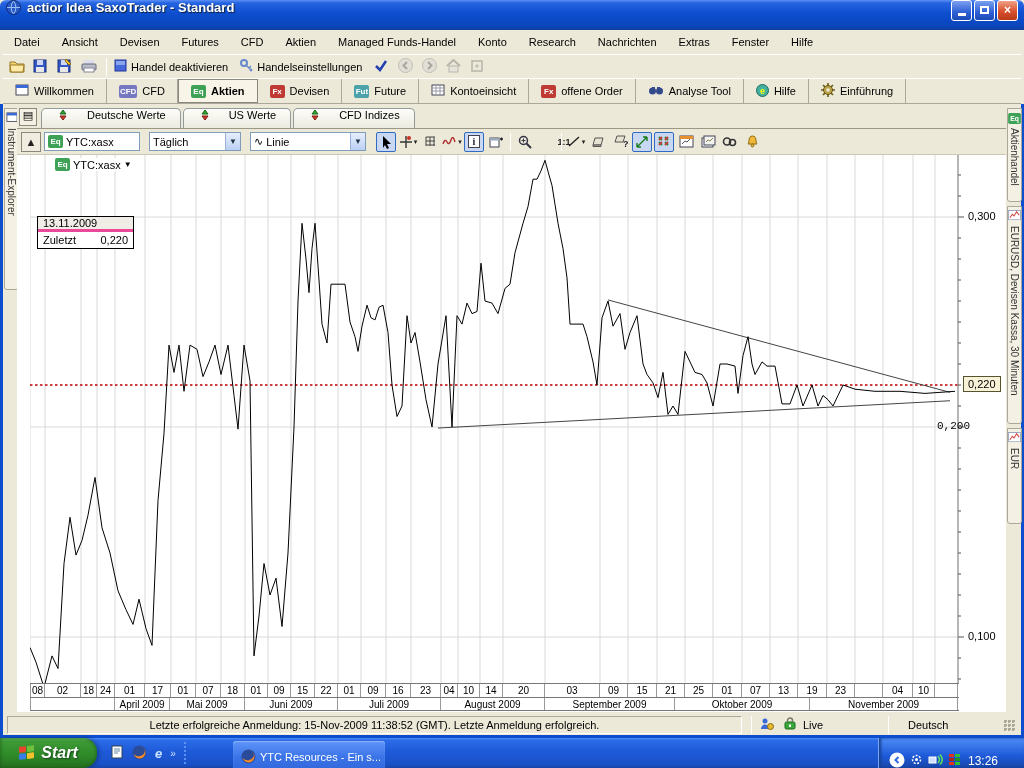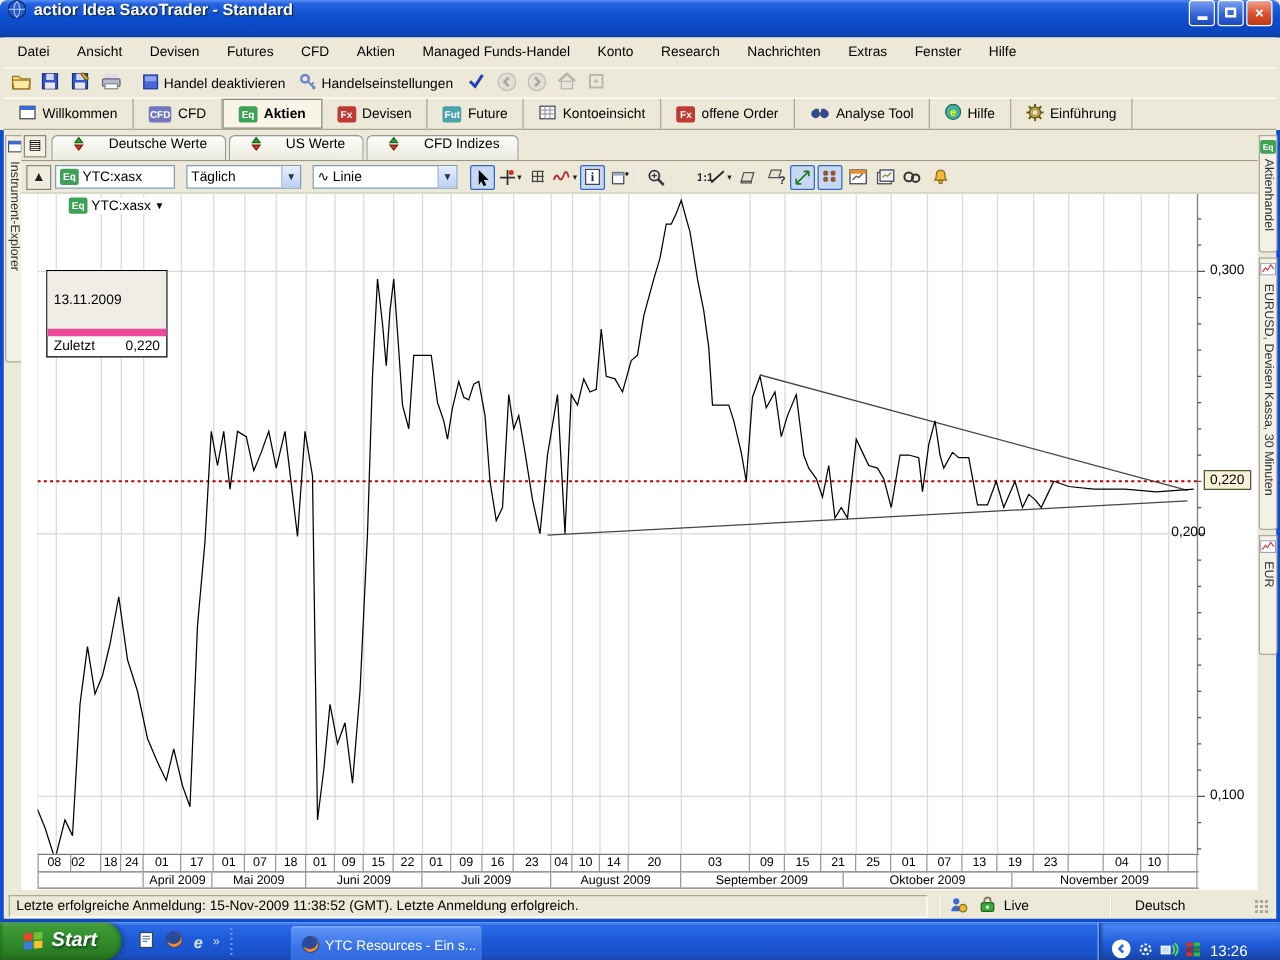--- a/index.html
+++ b/index.html
@@ -59,35 +59,35 @@
   .combo { height:19px; background:#fff; border:1px solid #7f9db9; display:flex; align-items:center; padding-left:3px; gap:3px; }
   .combo .dd { margin-left:auto; width:15px; height:17px; background:linear-gradient(180deg,#e6eefc,#bcd0f4); border-left:1px solid #9ab2dc;
     color:#234; font-size:8px; text-align:center; line-height:17px; }
   .csep { width:1px; height:18px; background:#b8b5a3; border-right:1px solid #fff; margin:0 2px; }
 
   
   #chartarea { position:absolute; left:17px; top:155px; width:989px; height:557px; background:#fff; }
   #chart-svg { position:absolute; left:13px; top:0; }
   #legend { position:absolute; left:36px; top:3px; display:flex; align-items:center; gap:3px; background:#fff; padding:0 2px; }
   #tooltip { position:absolute; left:20px; top:61px; width:97px; border:1px solid #000; background:#fff; font-size:11px; }
-  #tooltip .tt-row1 { background:#efede6; border-bottom:6px solid #ec4899; padding:17px 5px; }
+  #tooltip .tt-row1 { background:#efede6; border-bottom:3px solid #ec4899; padding:0 5px; }
   #tooltip .tt-row2 { padding:2px 5px; display:flex; }
   #tooltip .tt-val { margin-left:auto; }
   .ylabel { position:absolute; font-size:11px; color:#000; }
   #lastbox { position:absolute; border:1px solid #55542e; background:#f7f2d8; padding:1px 4px; font-size:11px; }
   .axisrow { position:absolute; left:13px; width:929px; border-top:1px solid #777; }
   .axcell { position:absolute; top:0; height:100%; border-right:1px solid #999; font-size:10px; color:#000;
     display:flex; align-items:center; justify-content:center; overflow:hidden; }
   .axcell.first { border-left:1px solid #999; }
 
   
   #statusbar { position:absolute; left:0; top:712px; width:1024px; height:26px; background:#ece9d8;
     border-left:3px solid #0d4ecf; border-right:3px solid #0d4ecf; border-bottom:3px solid #0d4ecf; }
   #status-panel { position:absolute; left:4px; top:4px; width:735px; height:18px; border:1px solid; border-color:#aca899 #fff #fff #aca899;
-    padding:2px 5px; color:#000; white-space:nowrap; overflow:hidden; }
+    padding:2px 5px; color:#000; white-space:nowrap; overflow:hidden;text-align:center; }
   .st-ic { position:absolute; top:5px; }
   #st-live { position:absolute; left:800px; top:7px; }
   #st-lang { position:absolute; left:905px; top:7px; }
   .st-sep { position:absolute; top:4px; width:1px; height:18px; background:#aca899; border-right:1px solid #fff; }
   #grip { position:absolute; right:5px; top:8px; width:12px; height:12px;
     background:radial-gradient(circle at 30% 30%,#aca899 1.5px,transparent 1.6px); background-size:4px 4px; }
 
   
   #taskbar { position:absolute; left:0; top:738px; width:1024px; height:30px;
     background:linear-gradient(180deg,#4e8df8 0%,#2b6be8 8%,#1e5ad8 45%,#1a51c8 88%,#1845a8 100%); }
@@ -531,26 +531,26 @@
   </div>
   <div id="tooltip">
     <div class="tt-row1">13.11.2009</div>
     <div class="tt-row2">
       <span>Zuletzt</span>
       <span class="tt-val">0,220</span>
     </div>
   </div>
   <div id="ylabels">
       <div class="ylabel" style="left: 951px; top: 55px;">0,300</div>
-      <div class="ylabel" style="left: 920px; top: 265px;">0,200</div>
+      <div class="ylabel" style="left: 920px; top: 265px; font-family: Liberation Mono, monospace;">0,200</div>
       <div class="ylabel" style="left: 951px; top: 475px;">0,100</div>
     </div>
   <div id="lastbox" style="left: 946px; top: 221px;">0,220</div>
   <div id="dayrow" class="axisrow" style="top: 528px; height: 14px;">
-      <div class="axcell first" style="left: 0px; width: 27px;">08</div>
+      <div class="axcell first" style="left: 0px; width: 15px;">08</div>
       <div class="axcell" style="left: 15px; width: 36px;">02</div>
       <div class="axcell" style="left: 51px; width: 16px;">18</div>
       <div class="axcell" style="left: 67px; width: 18px;">24</div>
       <div class="axcell" style="left: 85px; width: 30px;">01</div>
       <div class="axcell" style="left: 115px; width: 26px;">17</div>
       <div class="axcell" style="left: 141px; width: 25px;">01</div>
       <div class="axcell" style="left: 166px; width: 25px;">07</div>
       <div class="axcell" style="left: 191px; width: 24px;">18</div>
       <div class="axcell" style="left: 215px; width: 23px;">01</div>
       <div class="axcell" style="left: 238px; width: 23px;">09</div>

